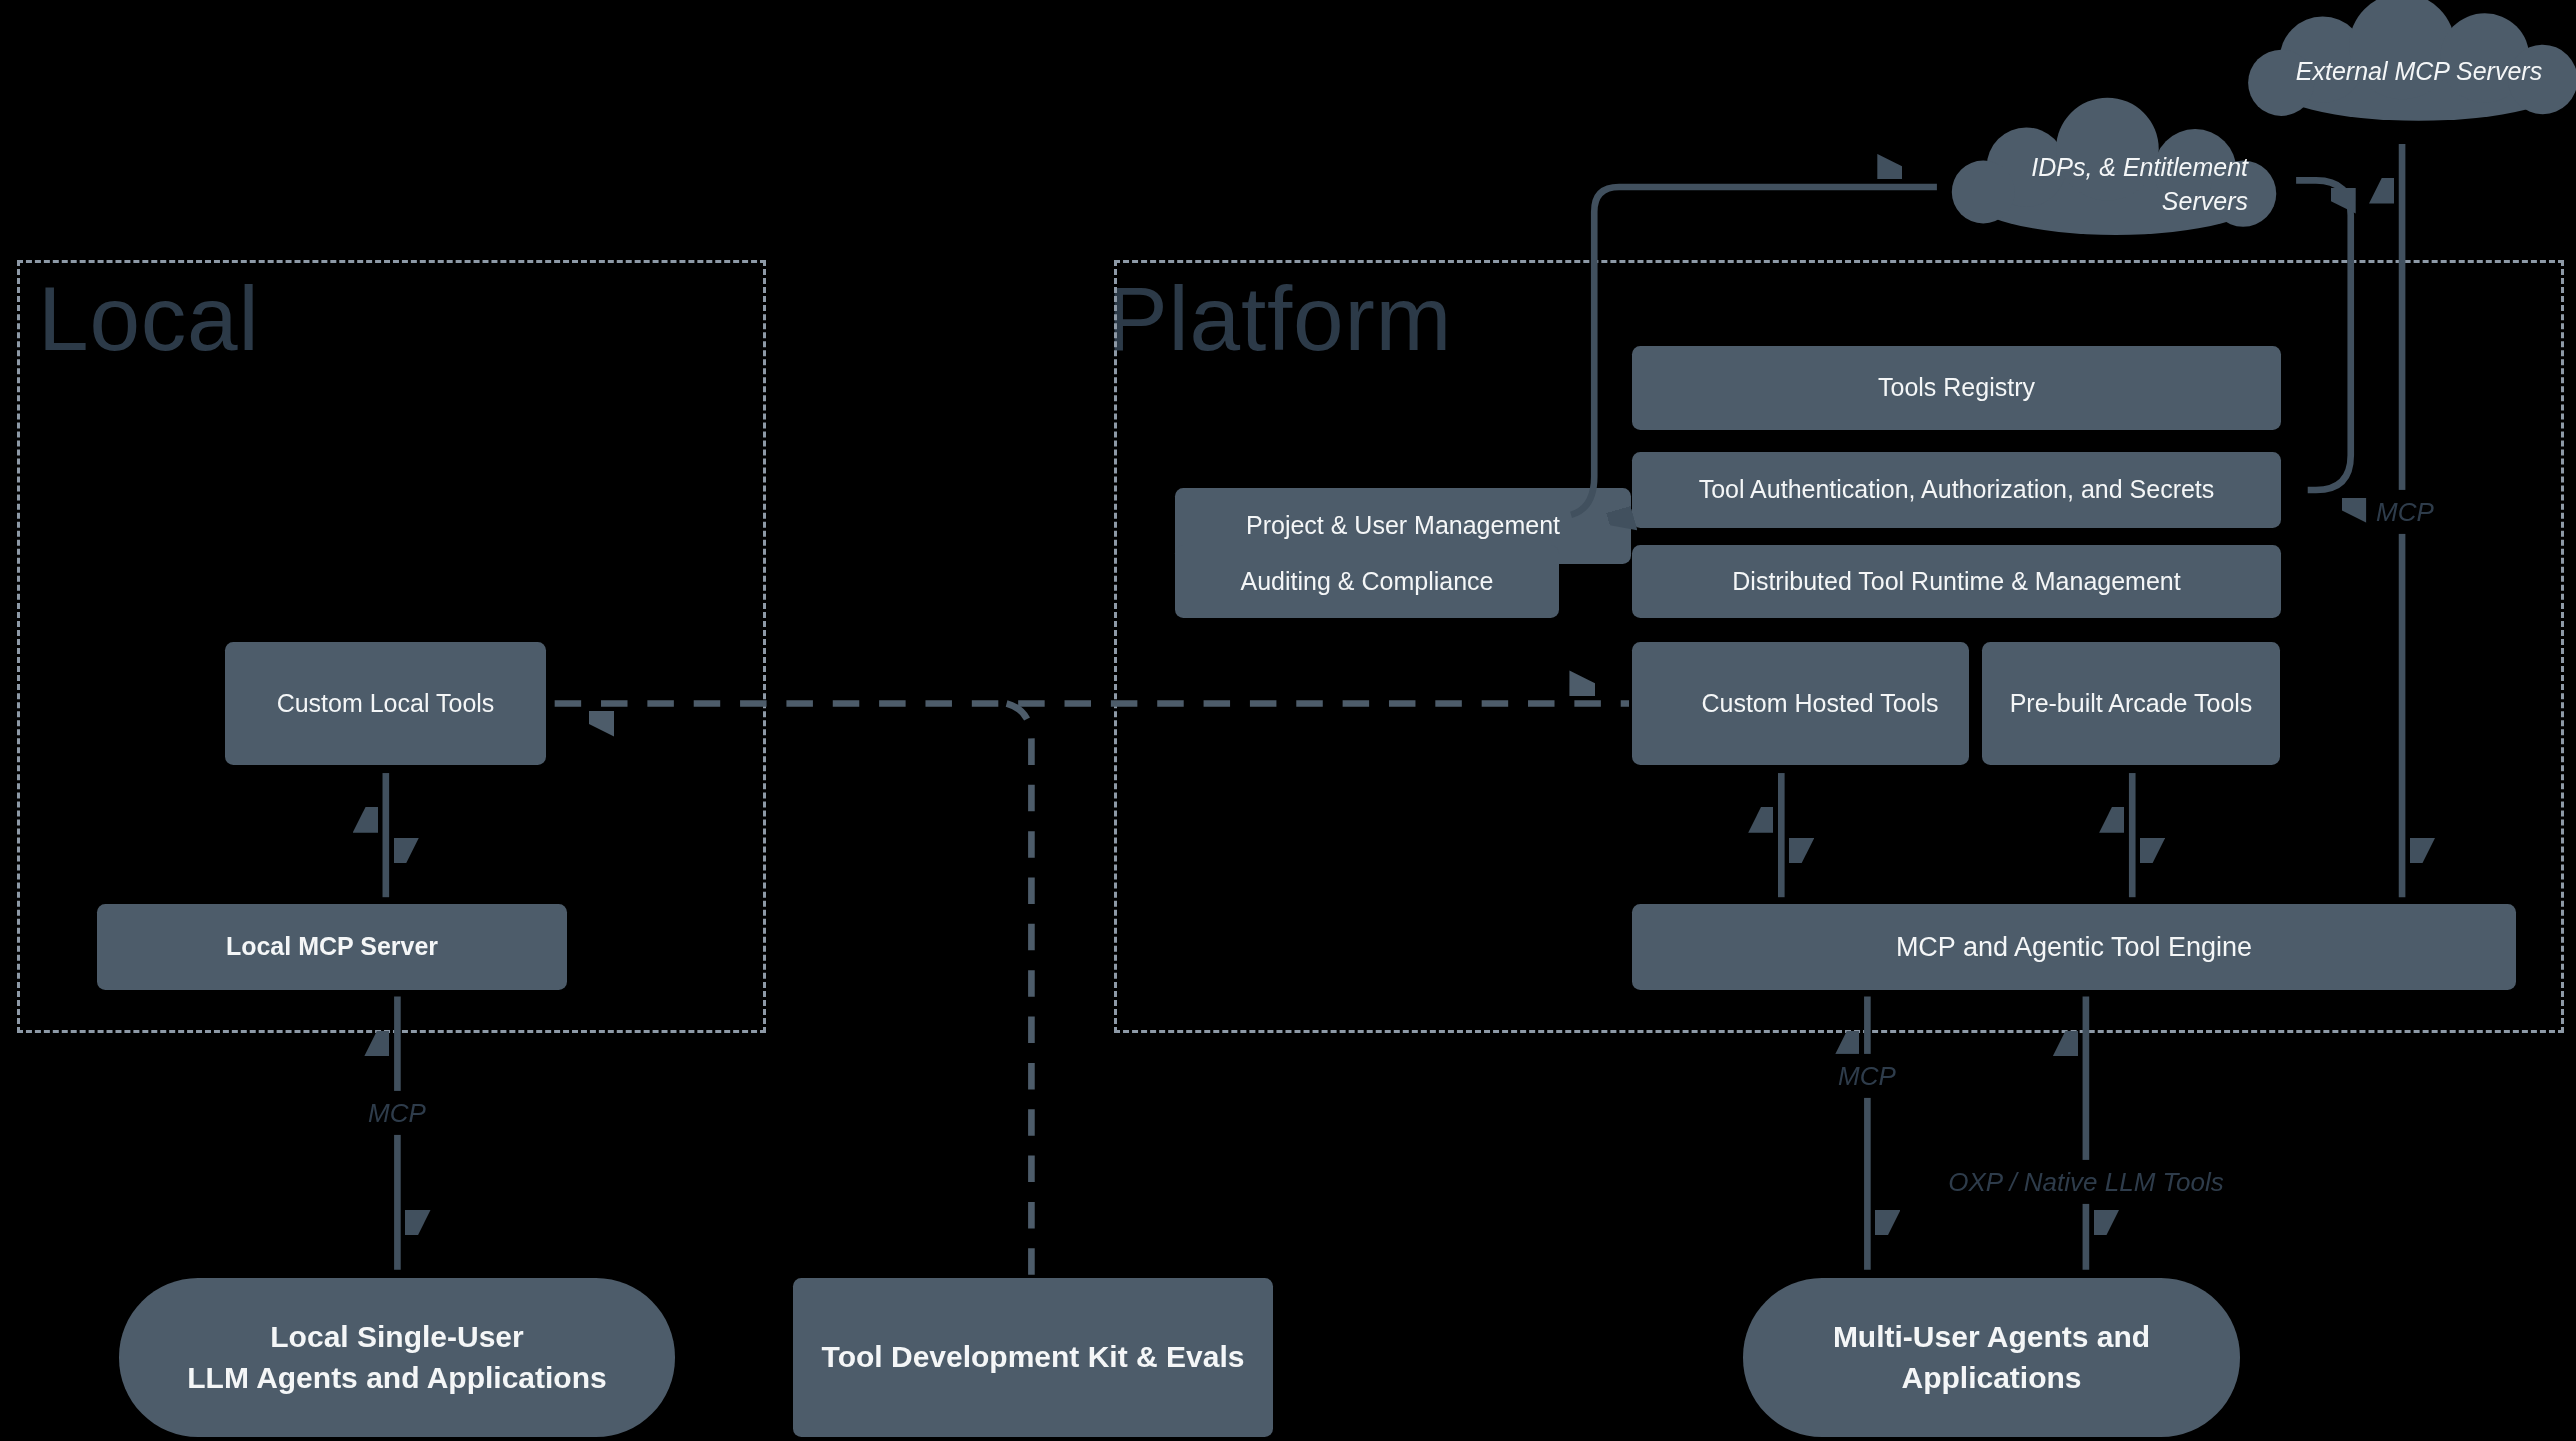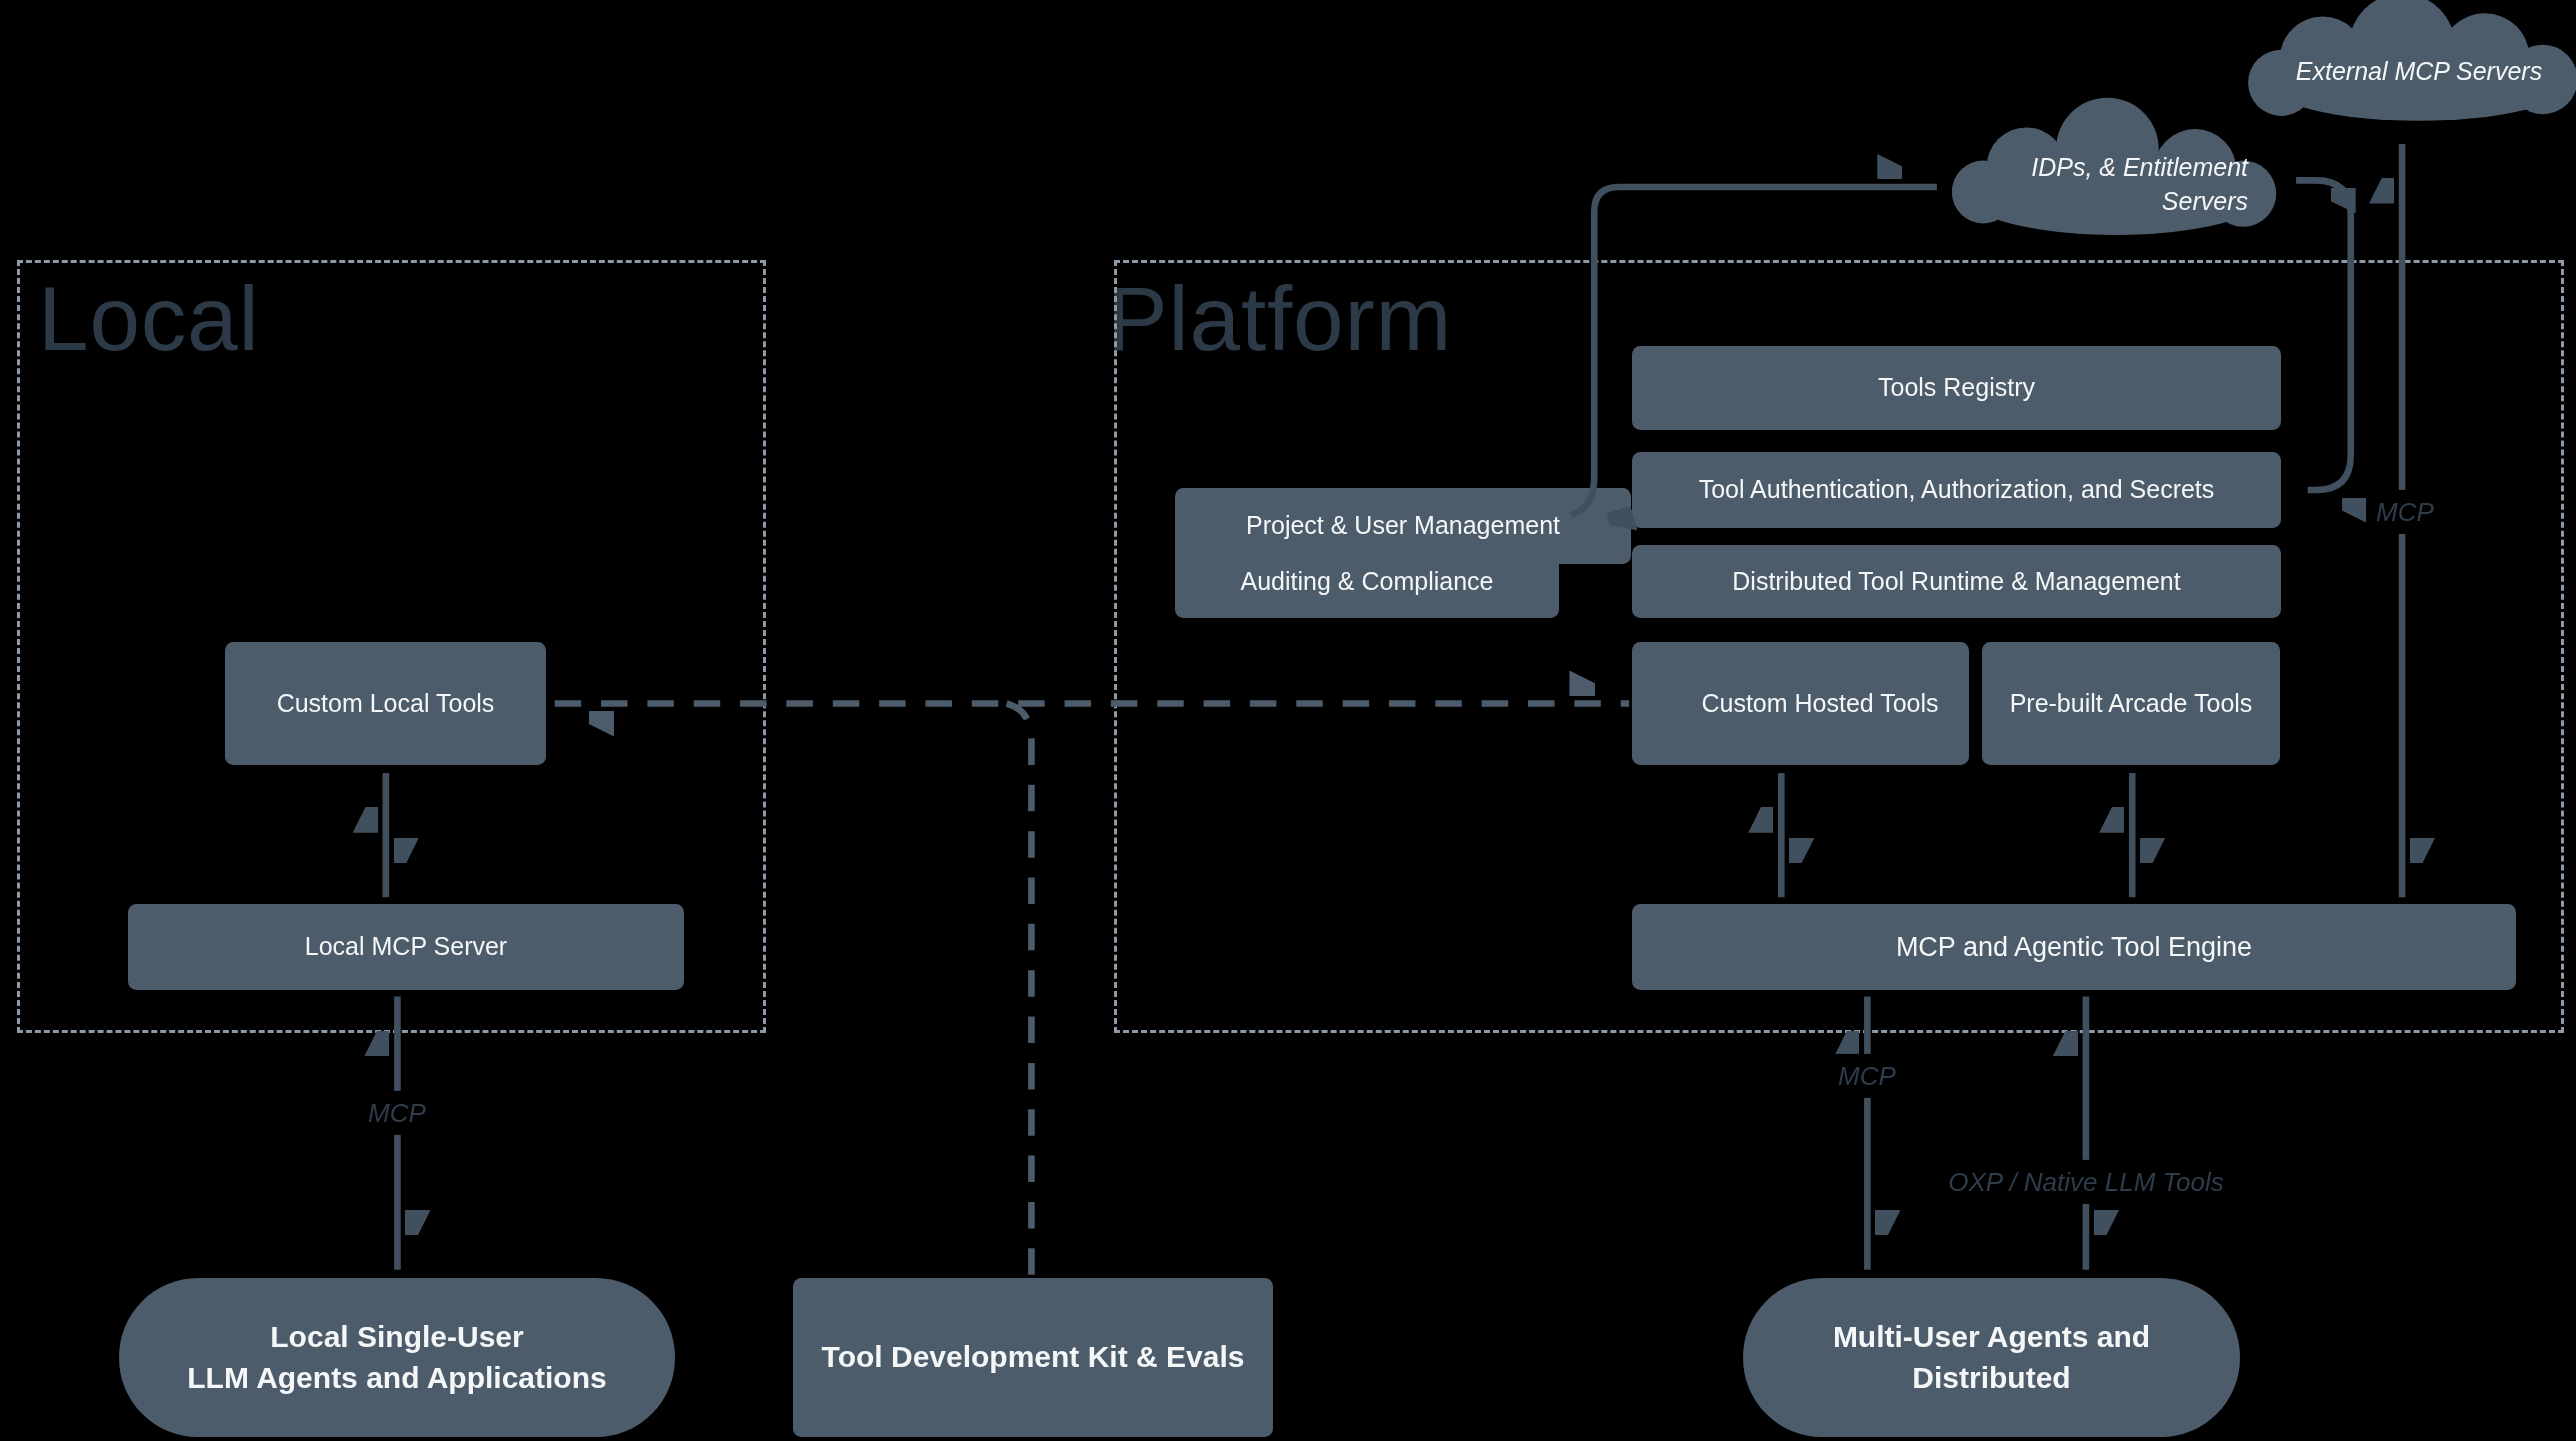--- a/index.html
+++ b/index.html
@@ -91,39 +91,39 @@
     </g>
   </svg>
 
   <div class="cloud-label" style="left:2270px;top:55px;width:298px;height:33px;">External MCP Servers</div>
   <div class="cloud-label" style="left:1983px;top:142px;width:265px;height:86px;align-items:flex-end;">
     <span>IDPs, &amp; Entitlement</span>
     <span>Servers</span>
   </div>
 
   <div class="node" style="left:225px;top:642px;width:321px;height:123px;">Custom Local Tools</div>
-  <div class="node" style="left:128px;top:904px;width:556px;height:86px;">Local MCP Server</div>
+  <div class="node" style="left:97px;top:904px;width:470px;height:86px;font-weight:bold;">Local MCP Server</div>
 
   <div class="node" style="left:1632px;top:346px;width:649px;height:84px;">Tools Registry</div>
   <div class="node" style="left:1175px;top:452px;width:456px;height:76px;margin-top:36px;">Project &amp; User Management</div>
   <div class="node" style="left:1632px;top:452px;width:649px;height:76px;">Tool Authentication, Authorization, and Secrets</div>
   <div class="node" style="left:1175px;top:545px;width:384px;height:73px;">Auditing &amp; Compliance</div>
   <div class="node" style="left:1632px;top:545px;width:649px;height:73px;">Distributed Tool Runtime &amp; Management</div>
   <div class="node" style="left:1632px;top:642px;width:298px;height:123px;padding-left:39px;">Custom Hosted Tools</div>
   <div class="node" style="left:1982px;top:642px;width:298px;height:123px;">Pre-built Arcade Tools</div>
   <div class="node" style="left:1632px;top:904px;width:884px;height:86px;font-size:27px;">MCP and Agentic Tool Engine</div>
 
   <div class="node stadium bold" style="left:119px;top:1278px;width:556px;height:159px;flex-direction:column;">
     <span>Local Single-User</span>
     <span>LLM Agents and Applications</span>
   </div>
   <div class="node bold" style="left:793px;top:1278px;width:480px;height:159px;">Tool Development Kit &amp; Evals</div>
   <div class="node stadium bold" style="left:1743px;top:1278px;width:497px;height:159px;flex-direction:column;">
     <span>Multi-User Agents and</span>
-    <span>Distributed</span>
+    <span>Applications</span>
   </div>
 
   <div class="edge-label" style="left:397px;top:1113px;">MCP</div>
   <div class="edge-label" style="left:1867px;top:1076px;">MCP</div>
   <div class="edge-label" style="left:2086px;top:1182px;">OXP / Native LLM Tools</div>
   <div class="edge-label" style="left:2405px;top:512px;">MCP</div>
 
 </div>
 
 

